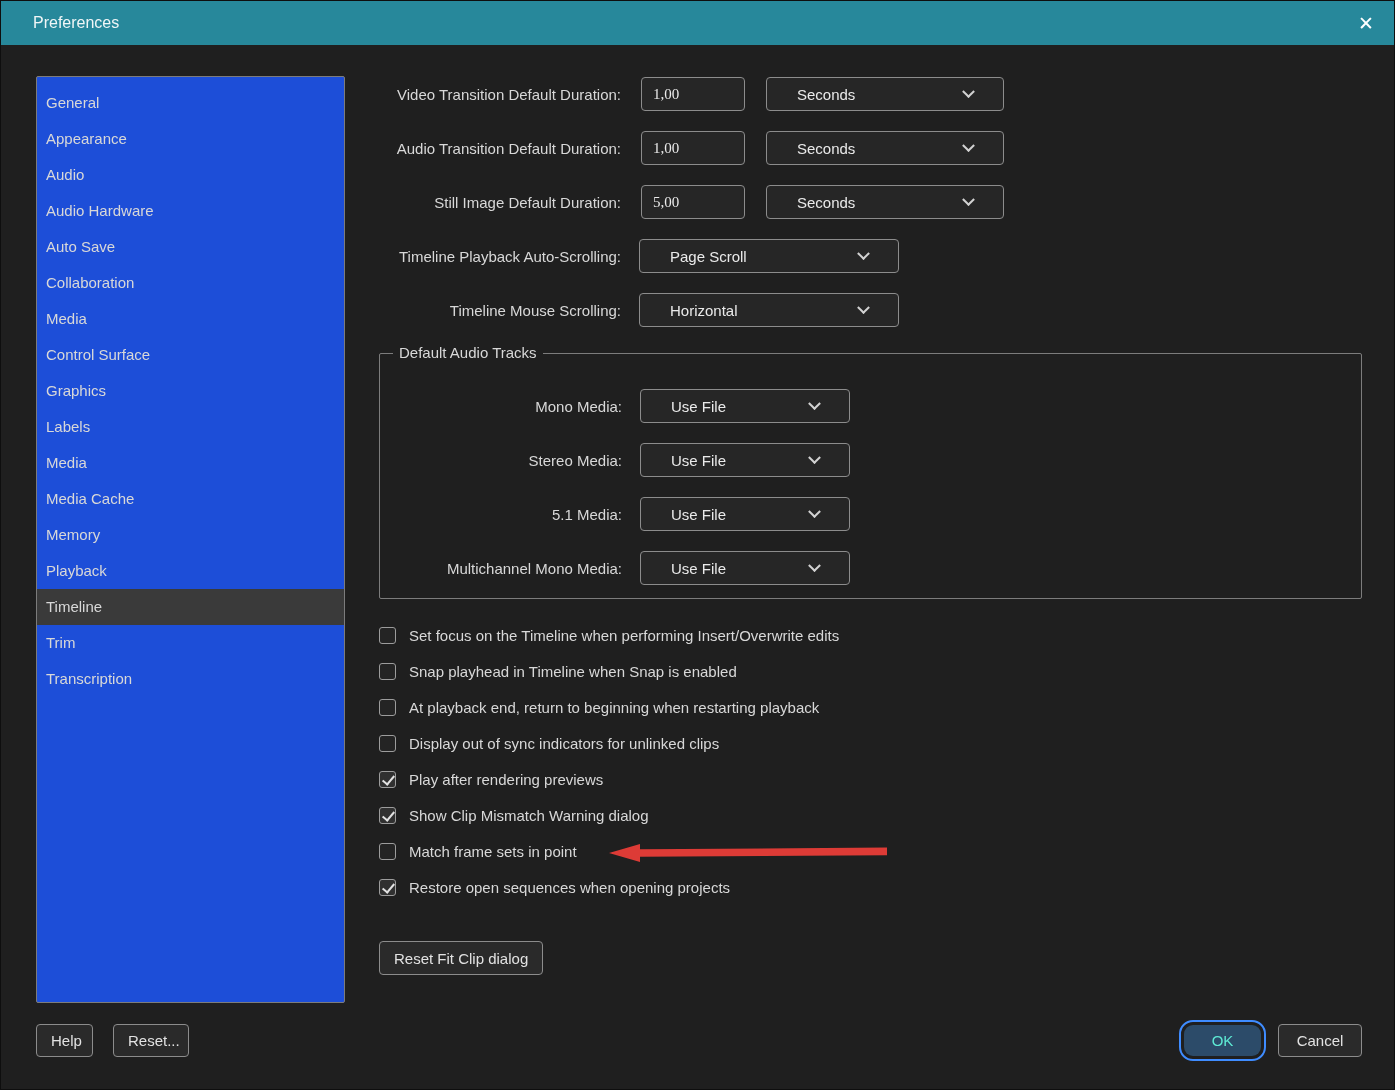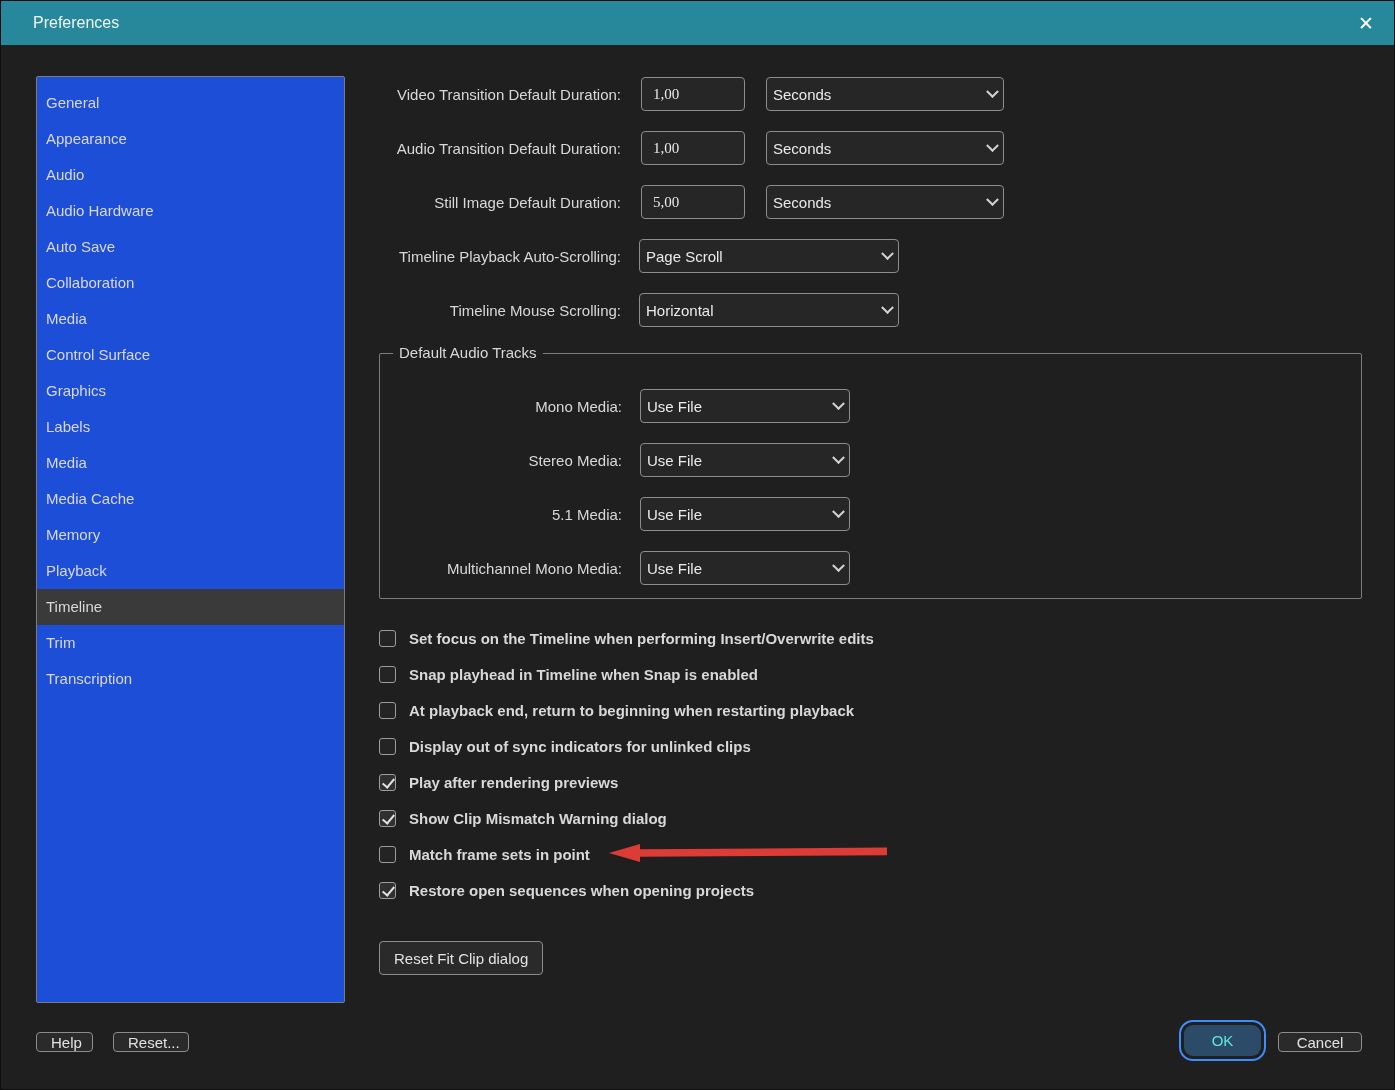--- a/index.html
+++ b/index.html
@@ -52,21 +52,21 @@
     width:104px; height:34px; margin-left:10px;
     background:#262626; border:1px solid #8c8c8c; border-radius:4px;
     color:#eaeaea; font-size:15px; padding:0 11px;
     font-family:Liberation Serif, serif;
     outline:none;
   }
   .dropdown {
     height:34px;
     background:#262626; border:1px solid #8c8c8c; border-radius:4px;
     display:flex; align-items:center; justify-content:space-between;
-    padding:0 6px; color:#eaeaea; font-size:15px;
+    padding:0 30px; color:#eaeaea; font-size:15px;
     cursor:default;
   }
   .unit-dd   { width:238px; margin-left:21px; }
   .scroll-dd { width:260px; margin-left:8px; }
   .media-dd  { width:210px; margin-left:8px; }
   .chevron {
     width:9px; height:9px; flex:none;
     border-right:2px solid #d2d2d2; border-bottom:2px solid #d2d2d2;
     transform:rotate(45deg) translate(-2px,-2px);
   }
@@ -79,43 +79,43 @@
     position:relative; padding-top:35px;
   }
   .group-title {
     position:absolute; top:-10px; left:13px;
     background:#1f1f1f; padding:0 6px;
     font-size:15px; color:#d8d8d8;
   }
 
   
   .cb-list { margin-top:28px; }
-  .cb-row { display:flex; align-items:flex-end; height:20px; margin-bottom:16px;font-weight:bold; }
+  .cb-row { display:flex; align-items:flex-start; height:20px; margin-bottom:16px; }
   .cb {
     width:17px; height:17px; flex:none;
     border:1.5px solid #9c9c9c; border-radius:3px;
     background:#242424; margin-right:13px;
     position:relative; cursor:default;
   }
   .cb.checked { background:#303030; }
   .cb.checked::after {
     content:""; position:absolute; left:4.5px; top:0.5px;
     width:5px; height:10px;
     border-right:2px solid #e2e2e2; border-bottom:2px solid #e2e2e2;
     transform:rotate(40deg);
   }
   .cb-label { font-size:15px; color:#d8d8d8; }
 
   
   .btn {
-    height:20px;
+    height:33px;
     background:#2a2a2a; border:1px solid #8c8c8c; border-radius:4px;
     color:#e2e2e2; font-size:15px;
     font-family:"Liberation Sans", sans-serif;
-    padding:0 14px; cursor:default;margin-top:8px;
+    padding:0 14px; cursor:default;
   }
   .reset-fitclip { margin-top:26px; height:34px; }
   .help-btn  { position:absolute; left:35px;  top:1023px; width:57px; }
   .reset-btn { position:absolute; left:112px; top:1023px; width:76px; }
   .ok-wrap {
     position:absolute; left:1178px; top:1019px;
     border:2px solid var(--accent,#3f8cff); border-radius:14px;
     padding:3px; background:transparent;
   }
   .ok-btn {

